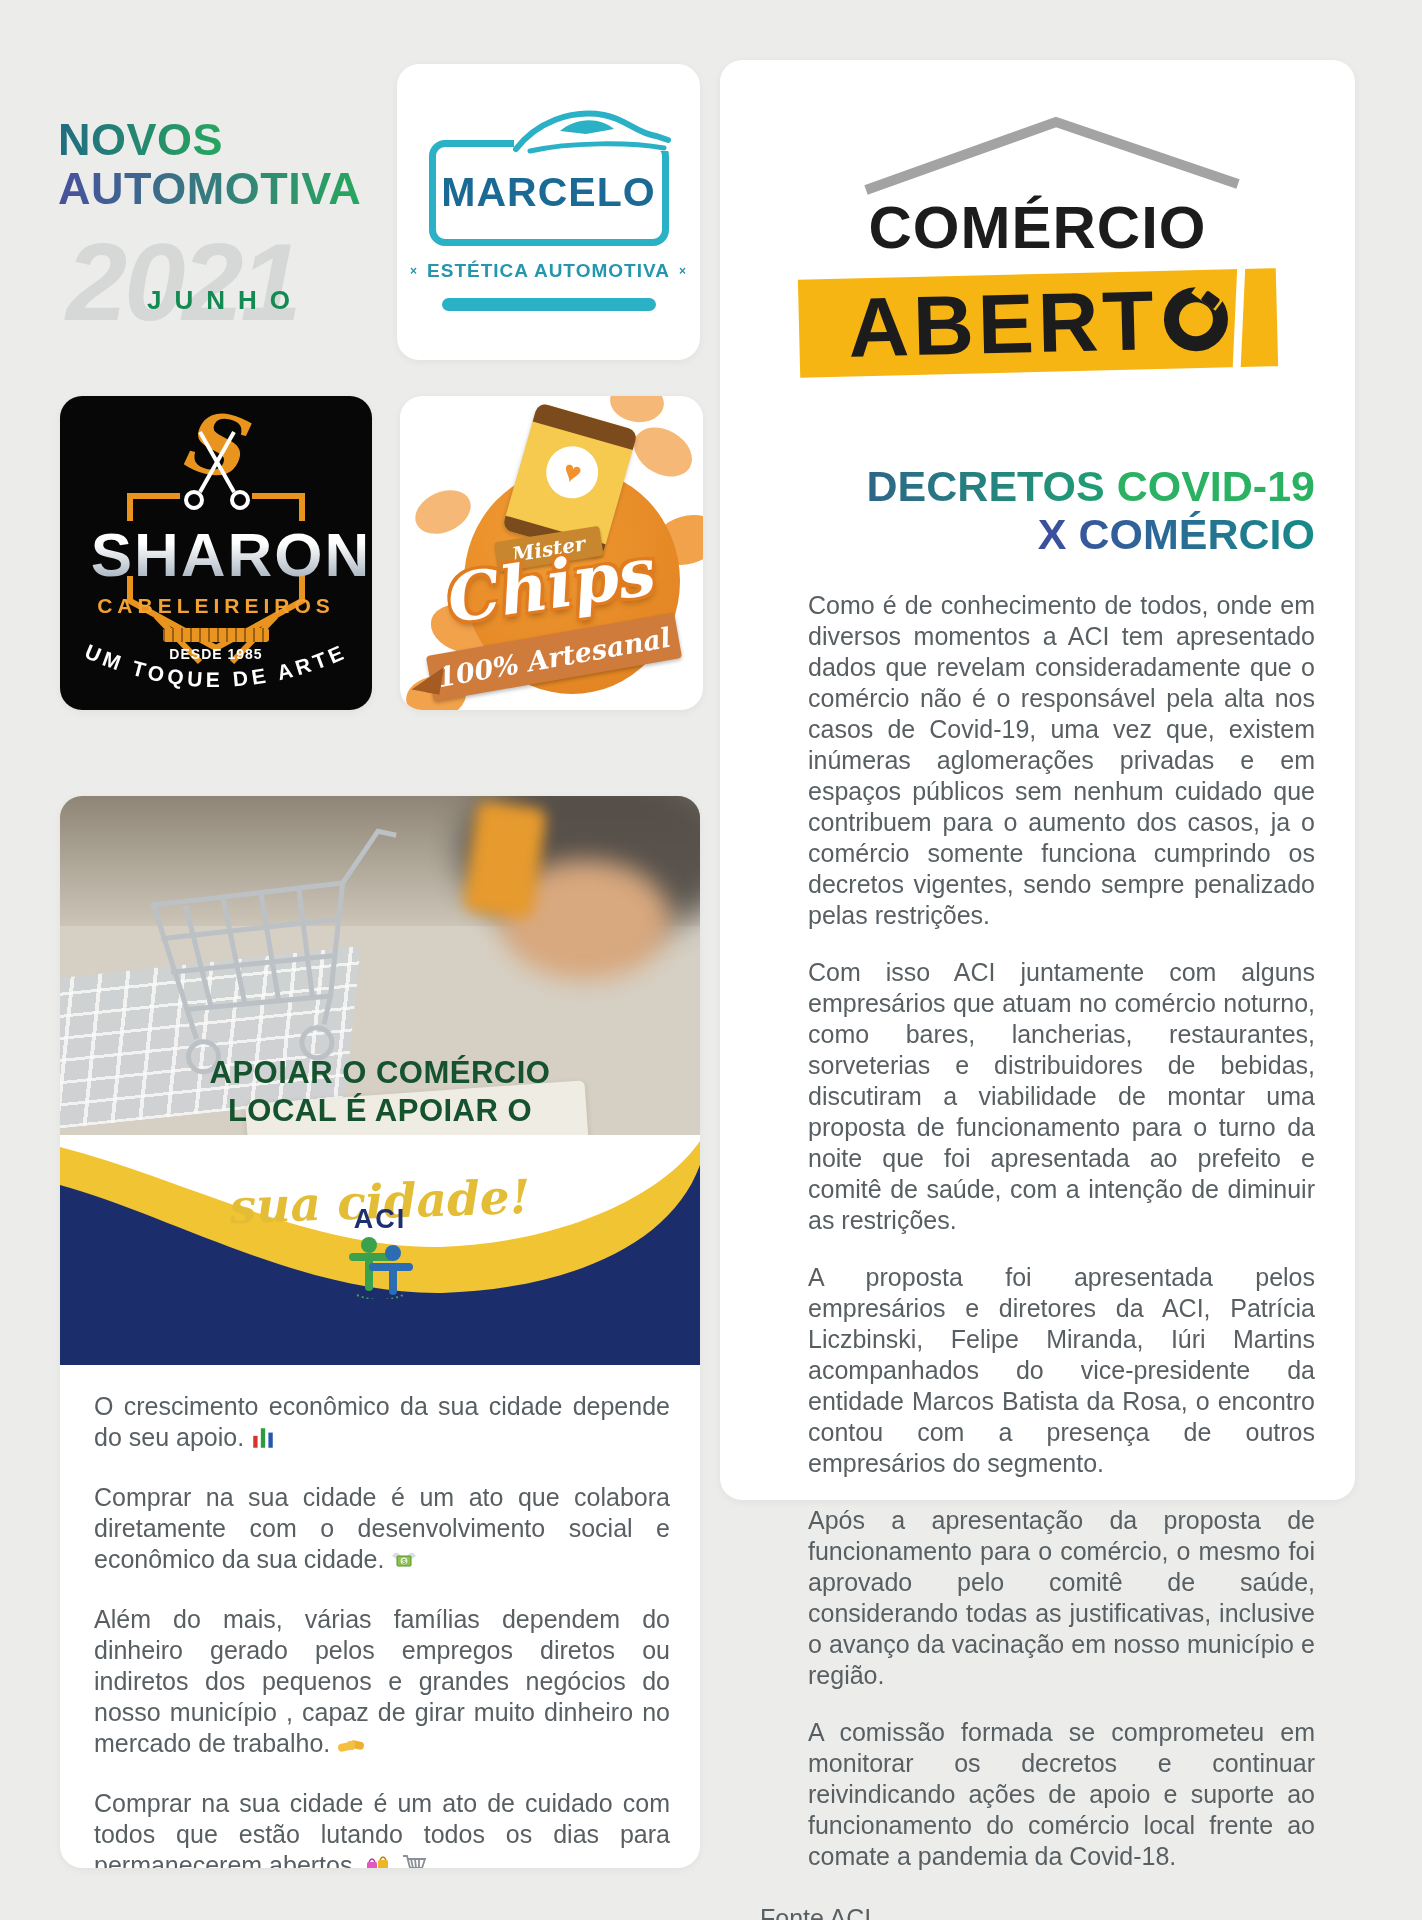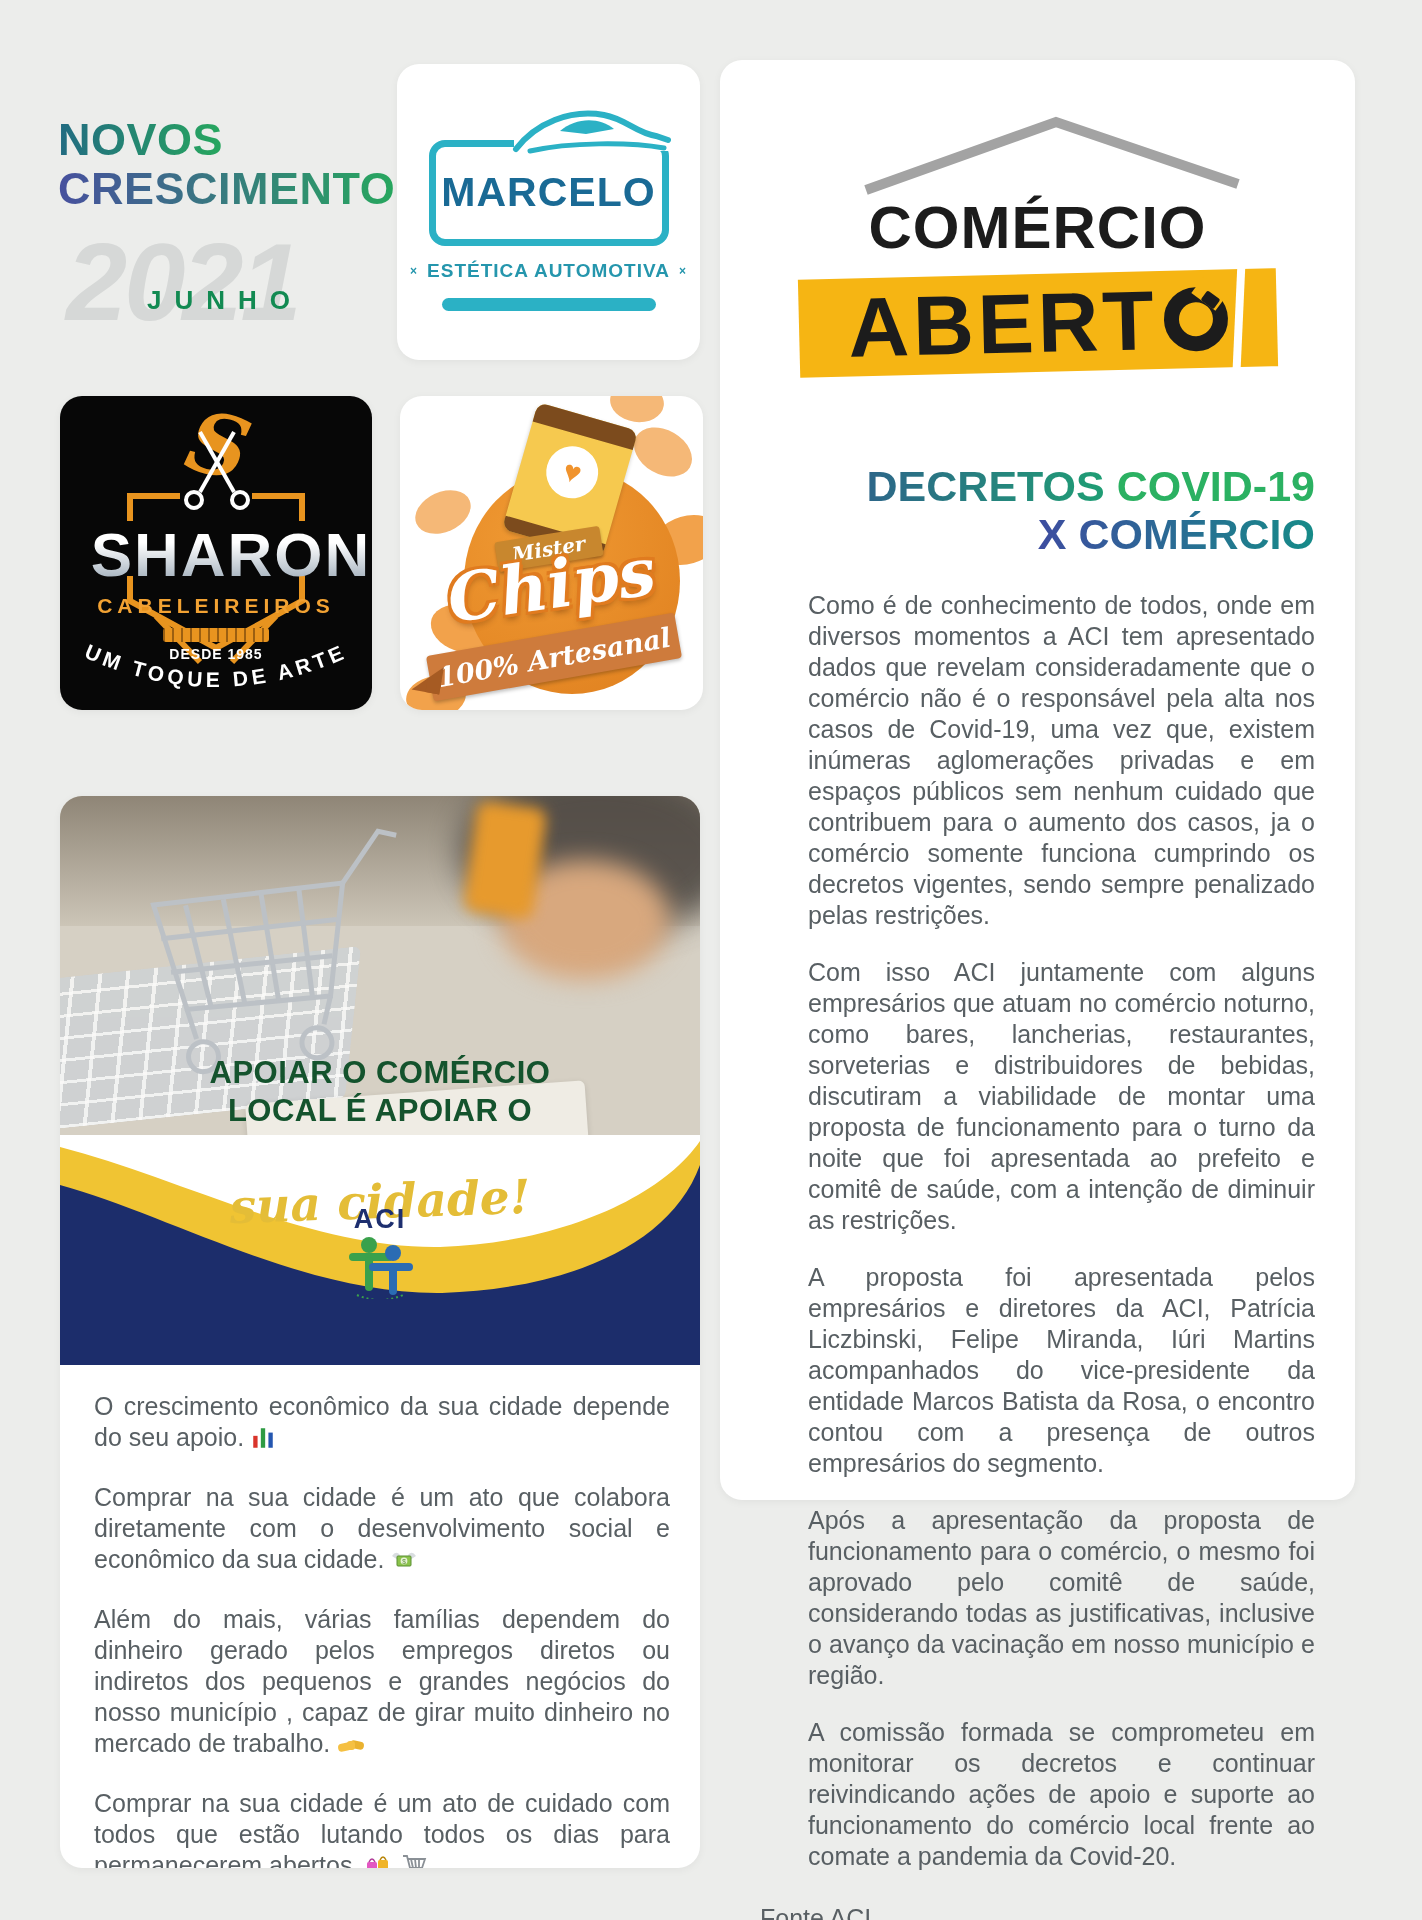--- a/index.html
+++ b/index.html
@@ -141,21 +141,21 @@
   .rc-body p{margin:0 0 26px 0;}
   .rc-fonte{margin-top:32px;font-size:25px;color:#585f63;text-align:left;}
 </style>
 </head>
 <body>
 
 <div class="page">
 
   <div class="title-block">
     <div class="t-line"><span class="t1">NOVOS</span></div>
-    <div class="t-line"><span class="t2">CRESCIMENTO</span></div>
+    <div class="t-line"><span class="t2">AUTOMOTIVA</span></div>
     <div class="year-wrap">
       <span class="year">2021</span>
       <span class="month">JUNHO</span>
     </div>
   </div>
 
   <div class="card" id="marcelo-card">
     <div class="m-inner">
       <div class="m-box">
         <div class="m-carback"></div>
@@ -328,19 +328,19 @@
           <span class="hw1">DECRETOS</span>
           <span class="hw2">COVID-19</span>
         </div>
         <div><span class="hl2">X COMÉRCIO</span></div>
       </div>
       <div class="rc-body">
         <p>Como é de conhecimento de todos, onde em diversos momentos a ACI tem apresentado dados que revelam consideradamente que o comércio não é o responsável pela alta nos casos de Covid-19, uma vez que, existem inúmeras aglomerações privadas e em espaços públicos sem nenhum cuidado que contribuem para o aumento dos casos, ja o comércio somente funciona cumprindo os decretos vigentes, sendo sempre penalizado pelas restrições.</p>
         <p>Com isso ACI juntamente com alguns empresários que atuam no comércio noturno, como bares, lancherias, restaurantes, sorveterias e distribuidores de bebidas, discutiram a viabilidade de montar uma proposta de funcionamento para o turno da noite que foi apresentada ao prefeito e comitê de saúde, com a intenção de diminuir as restrições.</p>
         <p>A proposta foi apresentada pelos empresários e diretores da ACI, Patrícia Liczbinski, Felipe Miranda, Iúri Martins acompanhados do vice-presidente da entidade Marcos Batista da Rosa, o encontro contou com a presença de outros empresários do segmento.</p>
         <p>Após a apresentação da proposta de funcionamento para o comércio, o mesmo foi aprovado pelo comitê de saúde, considerando todas as justificativas, inclusive o avanço da vacinação em nosso município e região.</p>
-        <p>A comissão formada se comprometeu em monitorar os decretos e continuar reivindicando ações de apoio e suporte ao funcionamento do comércio local frente ao comate a pandemia da Covid-20.</p>
+        <p>A comissão formada se comprometeu em monitorar os decretos e continuar reivindicando ações de apoio e suporte ao funcionamento do comércio local frente ao comate a pandemia da Covid-18.</p>
       </div>
       <div class="rc-fonte">Fonte ACI</div>
     </div>
   </div>
 
 </div>
 
 </body></html>

